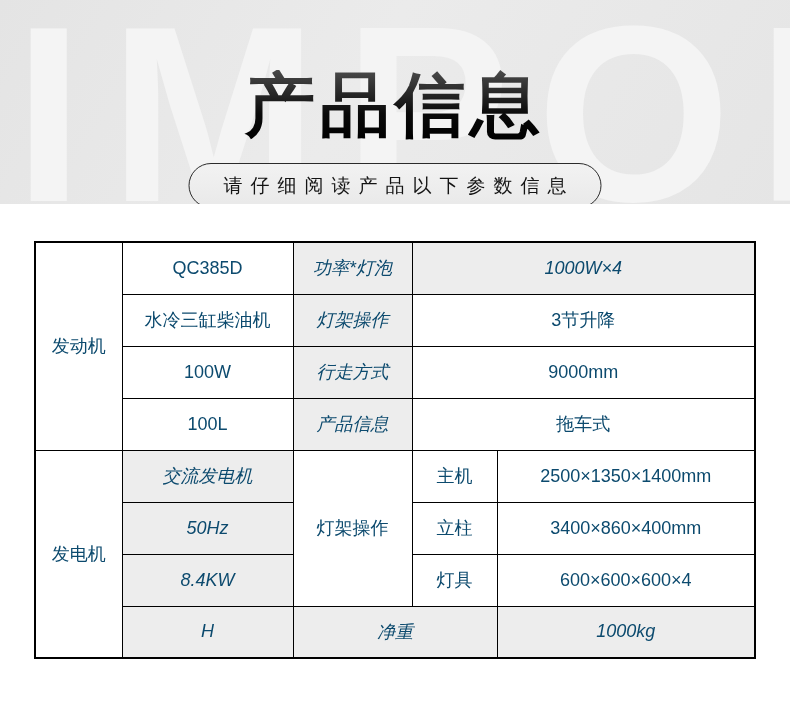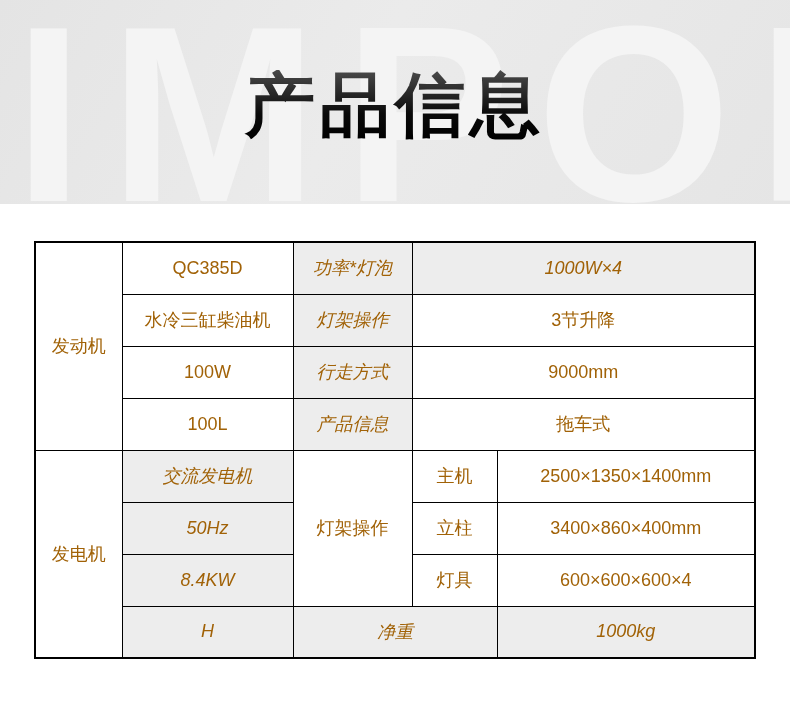--- a/index.html
+++ b/index.html
@@ -72,33 +72,36 @@
     table-layout: fixed;
     border: 2px solid #000;
   }
   .spec-table td {
     border: 1px solid #000;
     height: 52px;
     padding: 0 4px;
     text-align: center;
     vertical-align: middle;
     font-size: 18px;
-    color: #a16207;
+    color: #0c4a6e;
     background: #ffffff;
     overflow: hidden;
     white-space: nowrap;
   }
   .spec-table td.shade { background: #ededed; font-style: italic; }
 </style>
 </head>
 <body>
 
 <div class="banner">
   <div class="watermark">IMPORT</div>
   <div class="page-title">产品信息</div>
+  <div class="subtitle-pill">
+    <span>请仔细阅读产品以下参数信息</span>
+  </div>
 </div>
 
 <div class="content">
   <table class="spec-table">
     <colgroup>
       <col style="width:87px">
       <col style="width:171px">
       <col style="width:119px">
       <col style="width:85px">
       <col style="width:258px">

